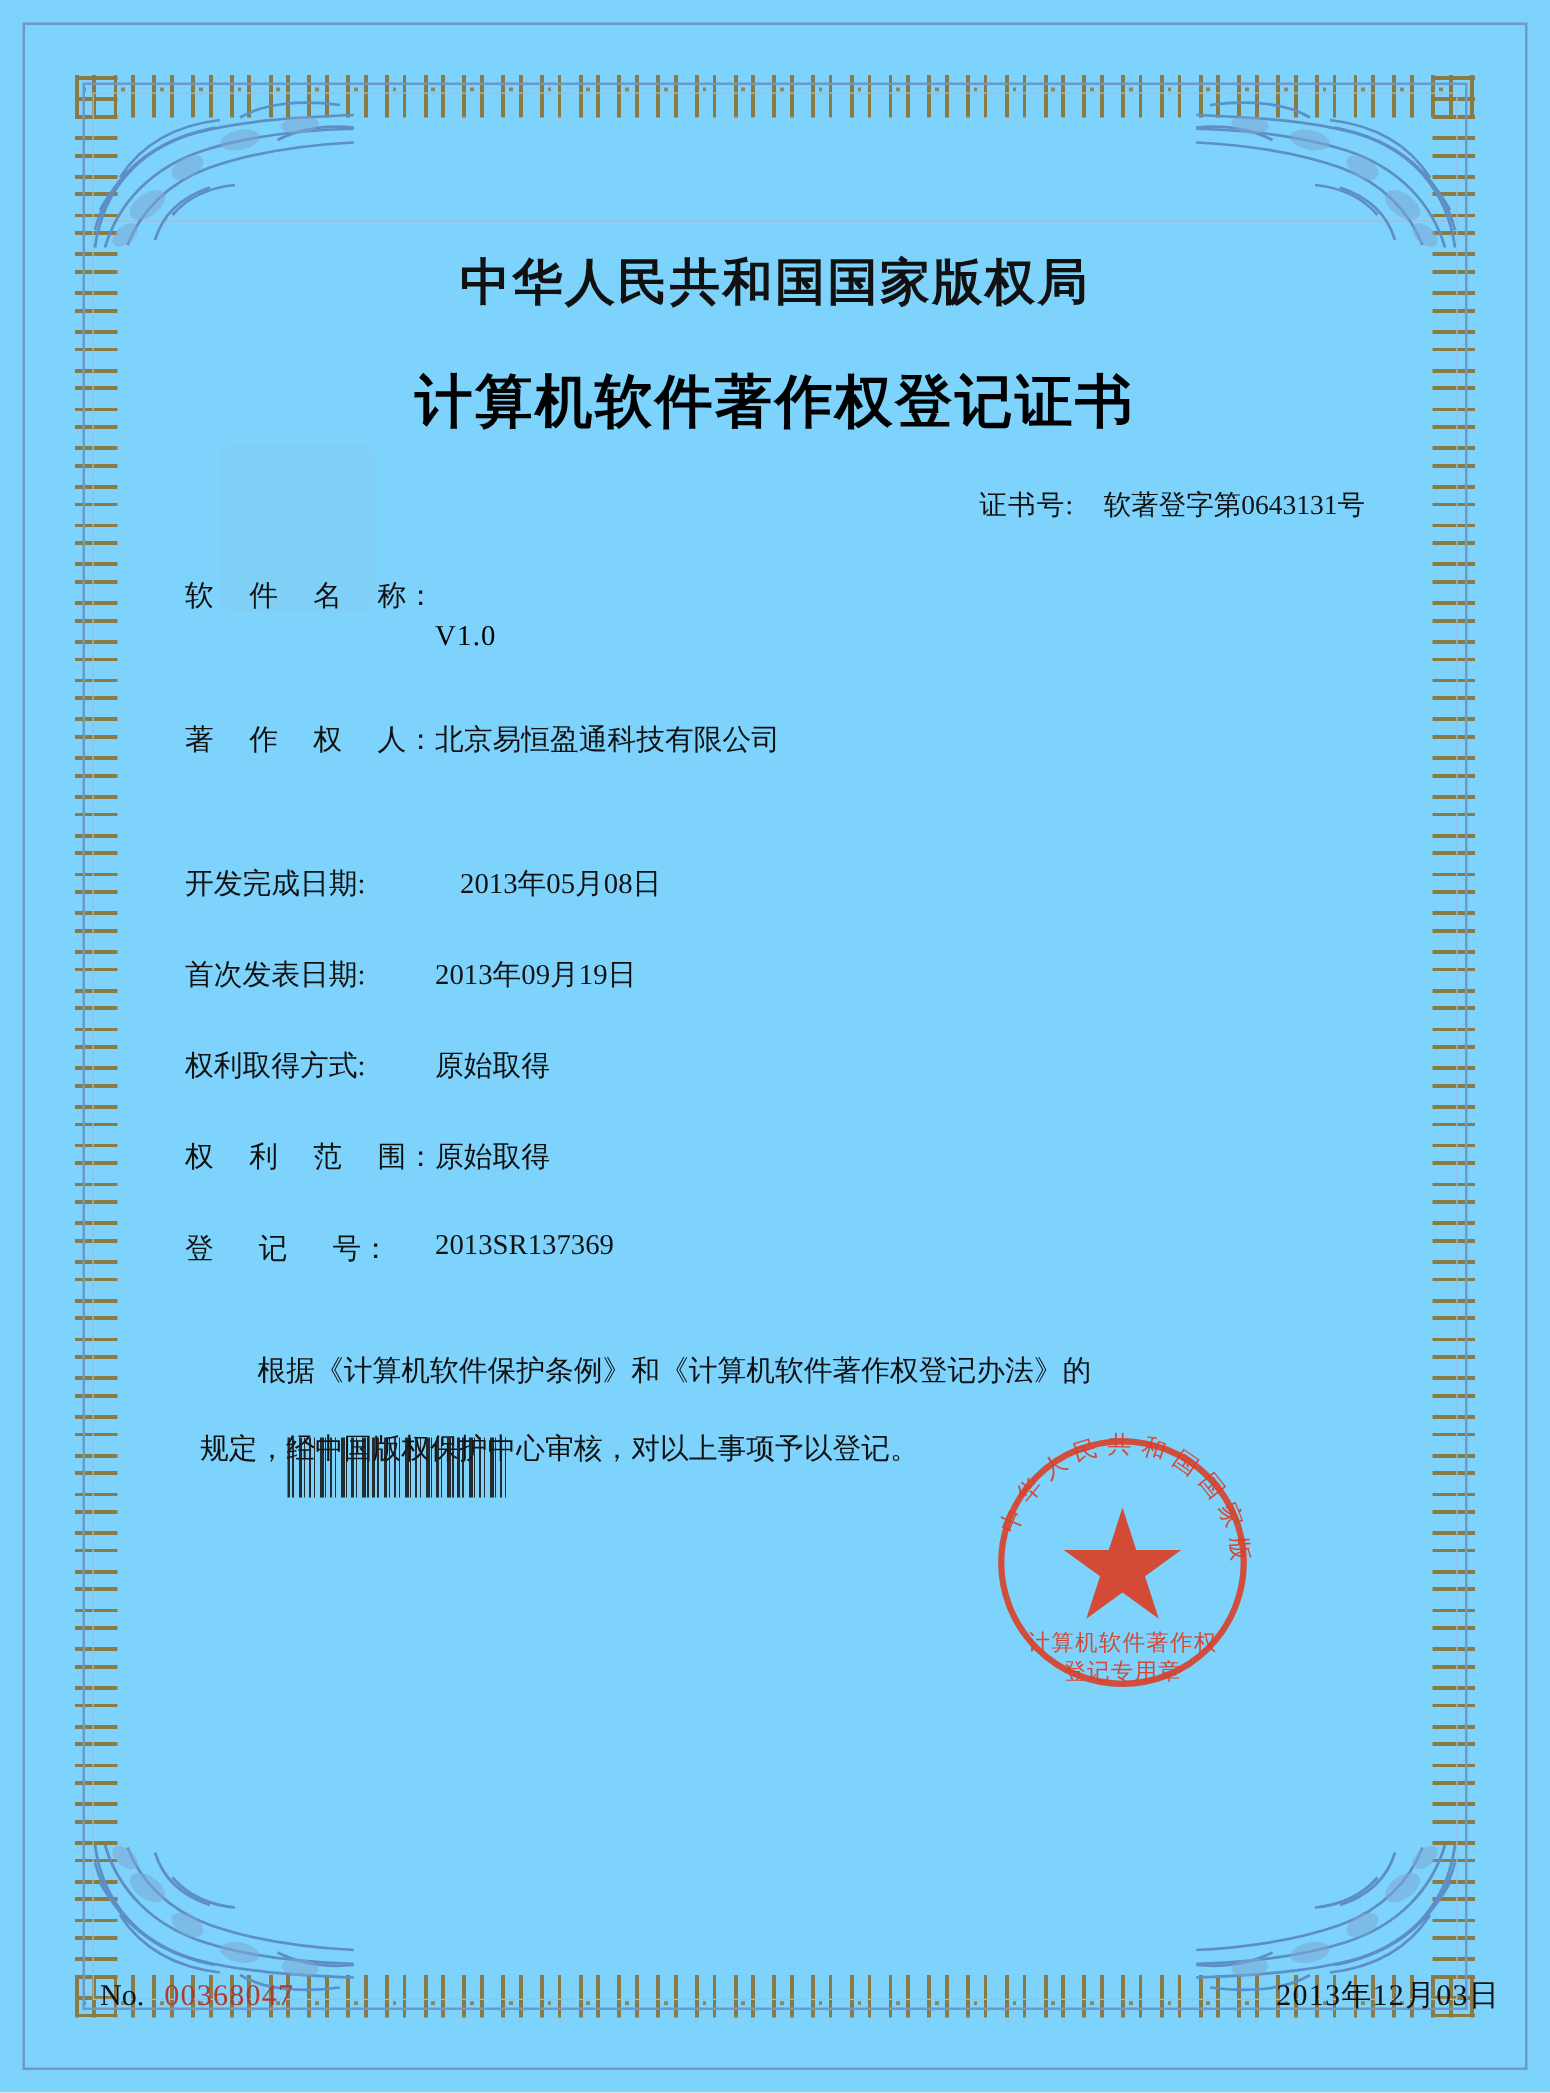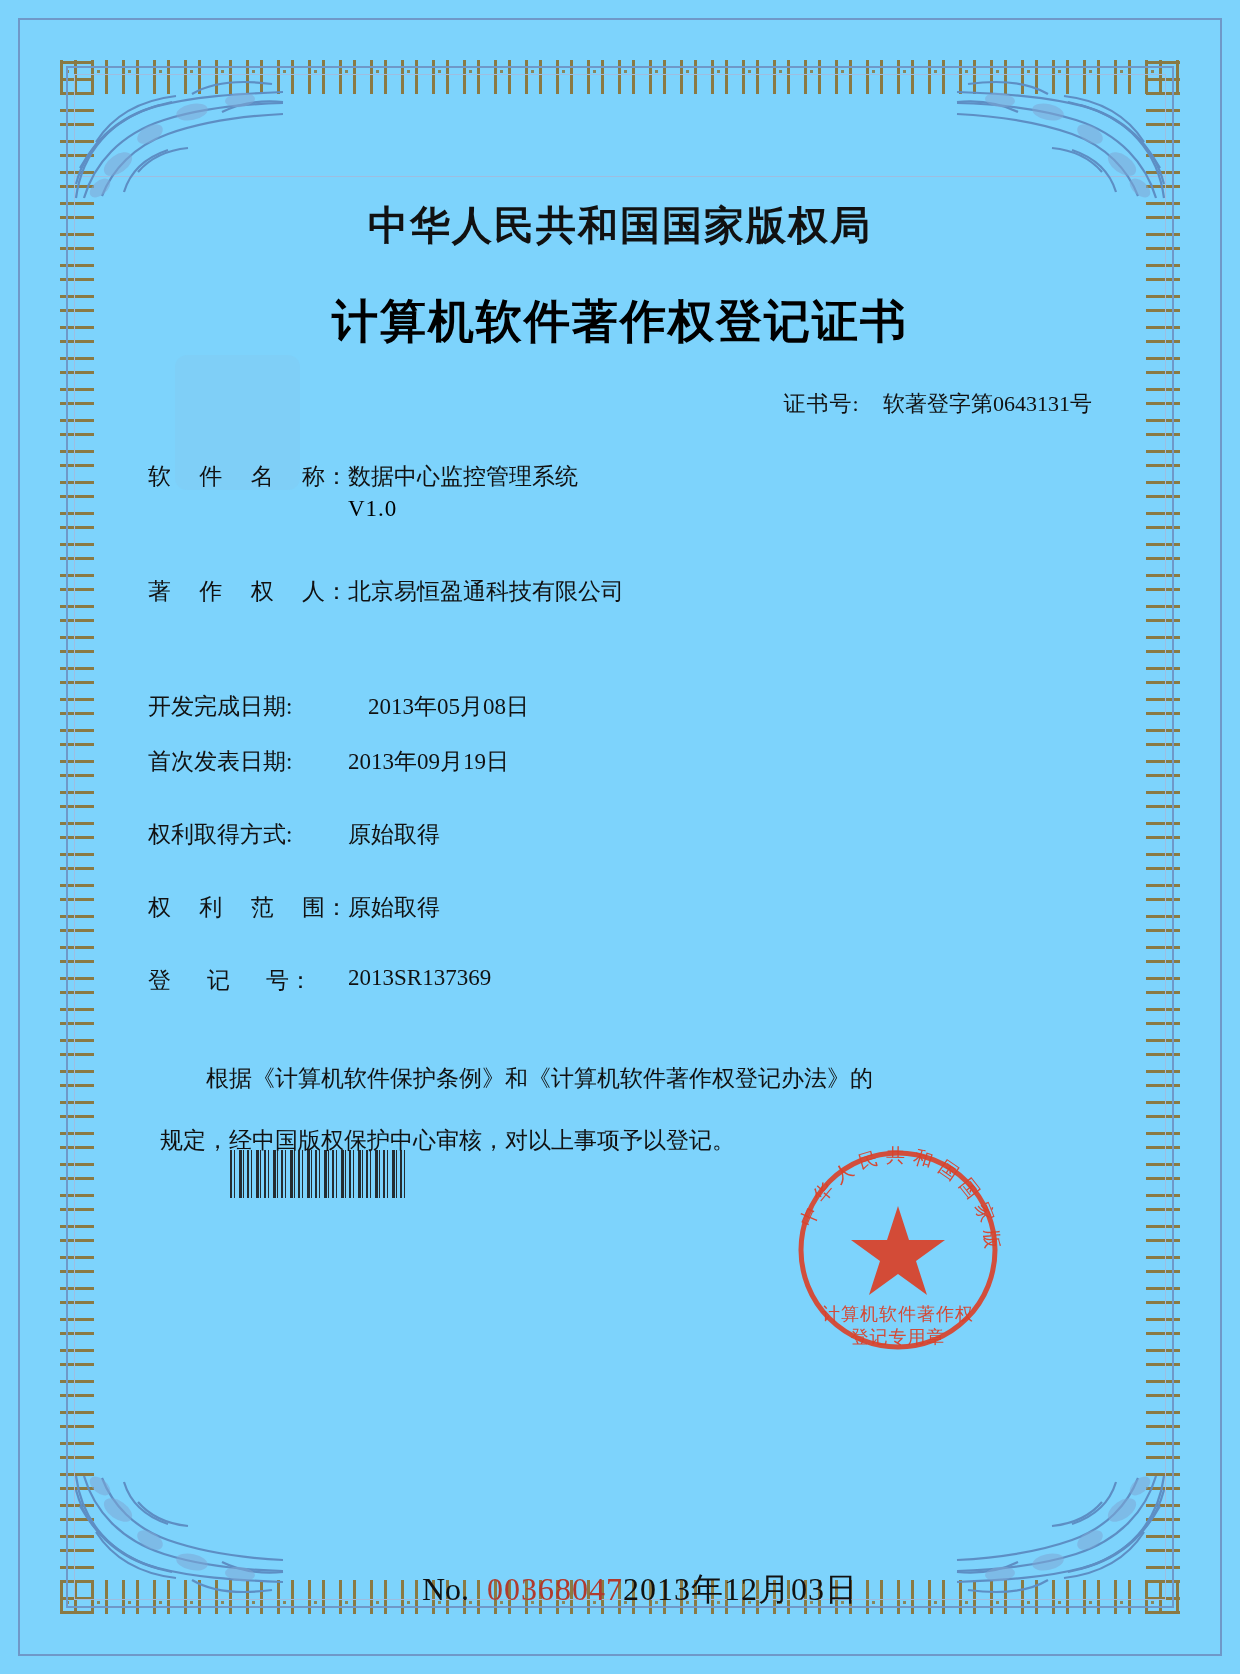--- a/index.html
+++ b/index.html
@@ -155,21 +155,21 @@
     flex: 1;
     letter-spacing: 0px;
   }
   .spread-5 { display: flex; justify-content: space-between; }
   .spread-5 > span { display:inline-block; }
 
   .f-name { margin-top: 42px; }
   .f-name2 { margin-left: 238px; font-size: 23px; margin-top: 4px; letter-spacing:1px;}
   .f-owner { margin-top: 54px; }
   .f-dev { margin-top: 84px; gap: 20px; }
-  .f-pub { margin-top: 24px; }
+  .f-pub { margin-top: 42px; }
   .f-way { margin-top: 42px; }
   .f-scope { margin-top: 42px; }
   .f-reg { margin-top: 42px; }
 
   .para {
     margin-top: 52px;
     margin-left: 50px;
     margin-right: 40px;
     font-size: 23px;
     line-height: 62px;
@@ -202,23 +202,23 @@
     width: 240px; height: 240px;
   }
   .seal svg { width:100%; height:100%; display:block; }
 
   .footer {
     position: absolute;
     left: 80px;
     right: 40px;
     bottom: 62px;
     display: flex;
-    justify-content: center;
+    justify-content: space-between;
     align-items: baseline;
-    font-size: 32px;
+    font-size: 24px;
     color: #111;
   }
   .footer .nolabel { margin-right: 10px; }
   .footer .novalue { color: #b03a2e; letter-spacing: 1px; }
   .footer .issue-date { letter-spacing: 1px; }
 
   .watermark {
     position: absolute;
     left: 175px; top: 355px;
     width: 125px; height: 135px;
@@ -343,21 +343,20 @@
       <span class="value">软著登字第0643131号</span>
     </div>
 
     <div class="field f-name">
       <div class="flabel spread-5">
         <span>软</span>
         <span>件</span>
         <span>名</span>
         <span>称：</span>
       </div>
-      <div class="fvalue">数据中心监控管理系统</div>
     </div>
     <div class="f-name2">V1.0</div>
 
     <div class="field f-owner">
       <div class="flabel spread-5">
         <span>著</span>
         <span>作</span>
         <span>权</span>
         <span>人：</span>
       </div>

